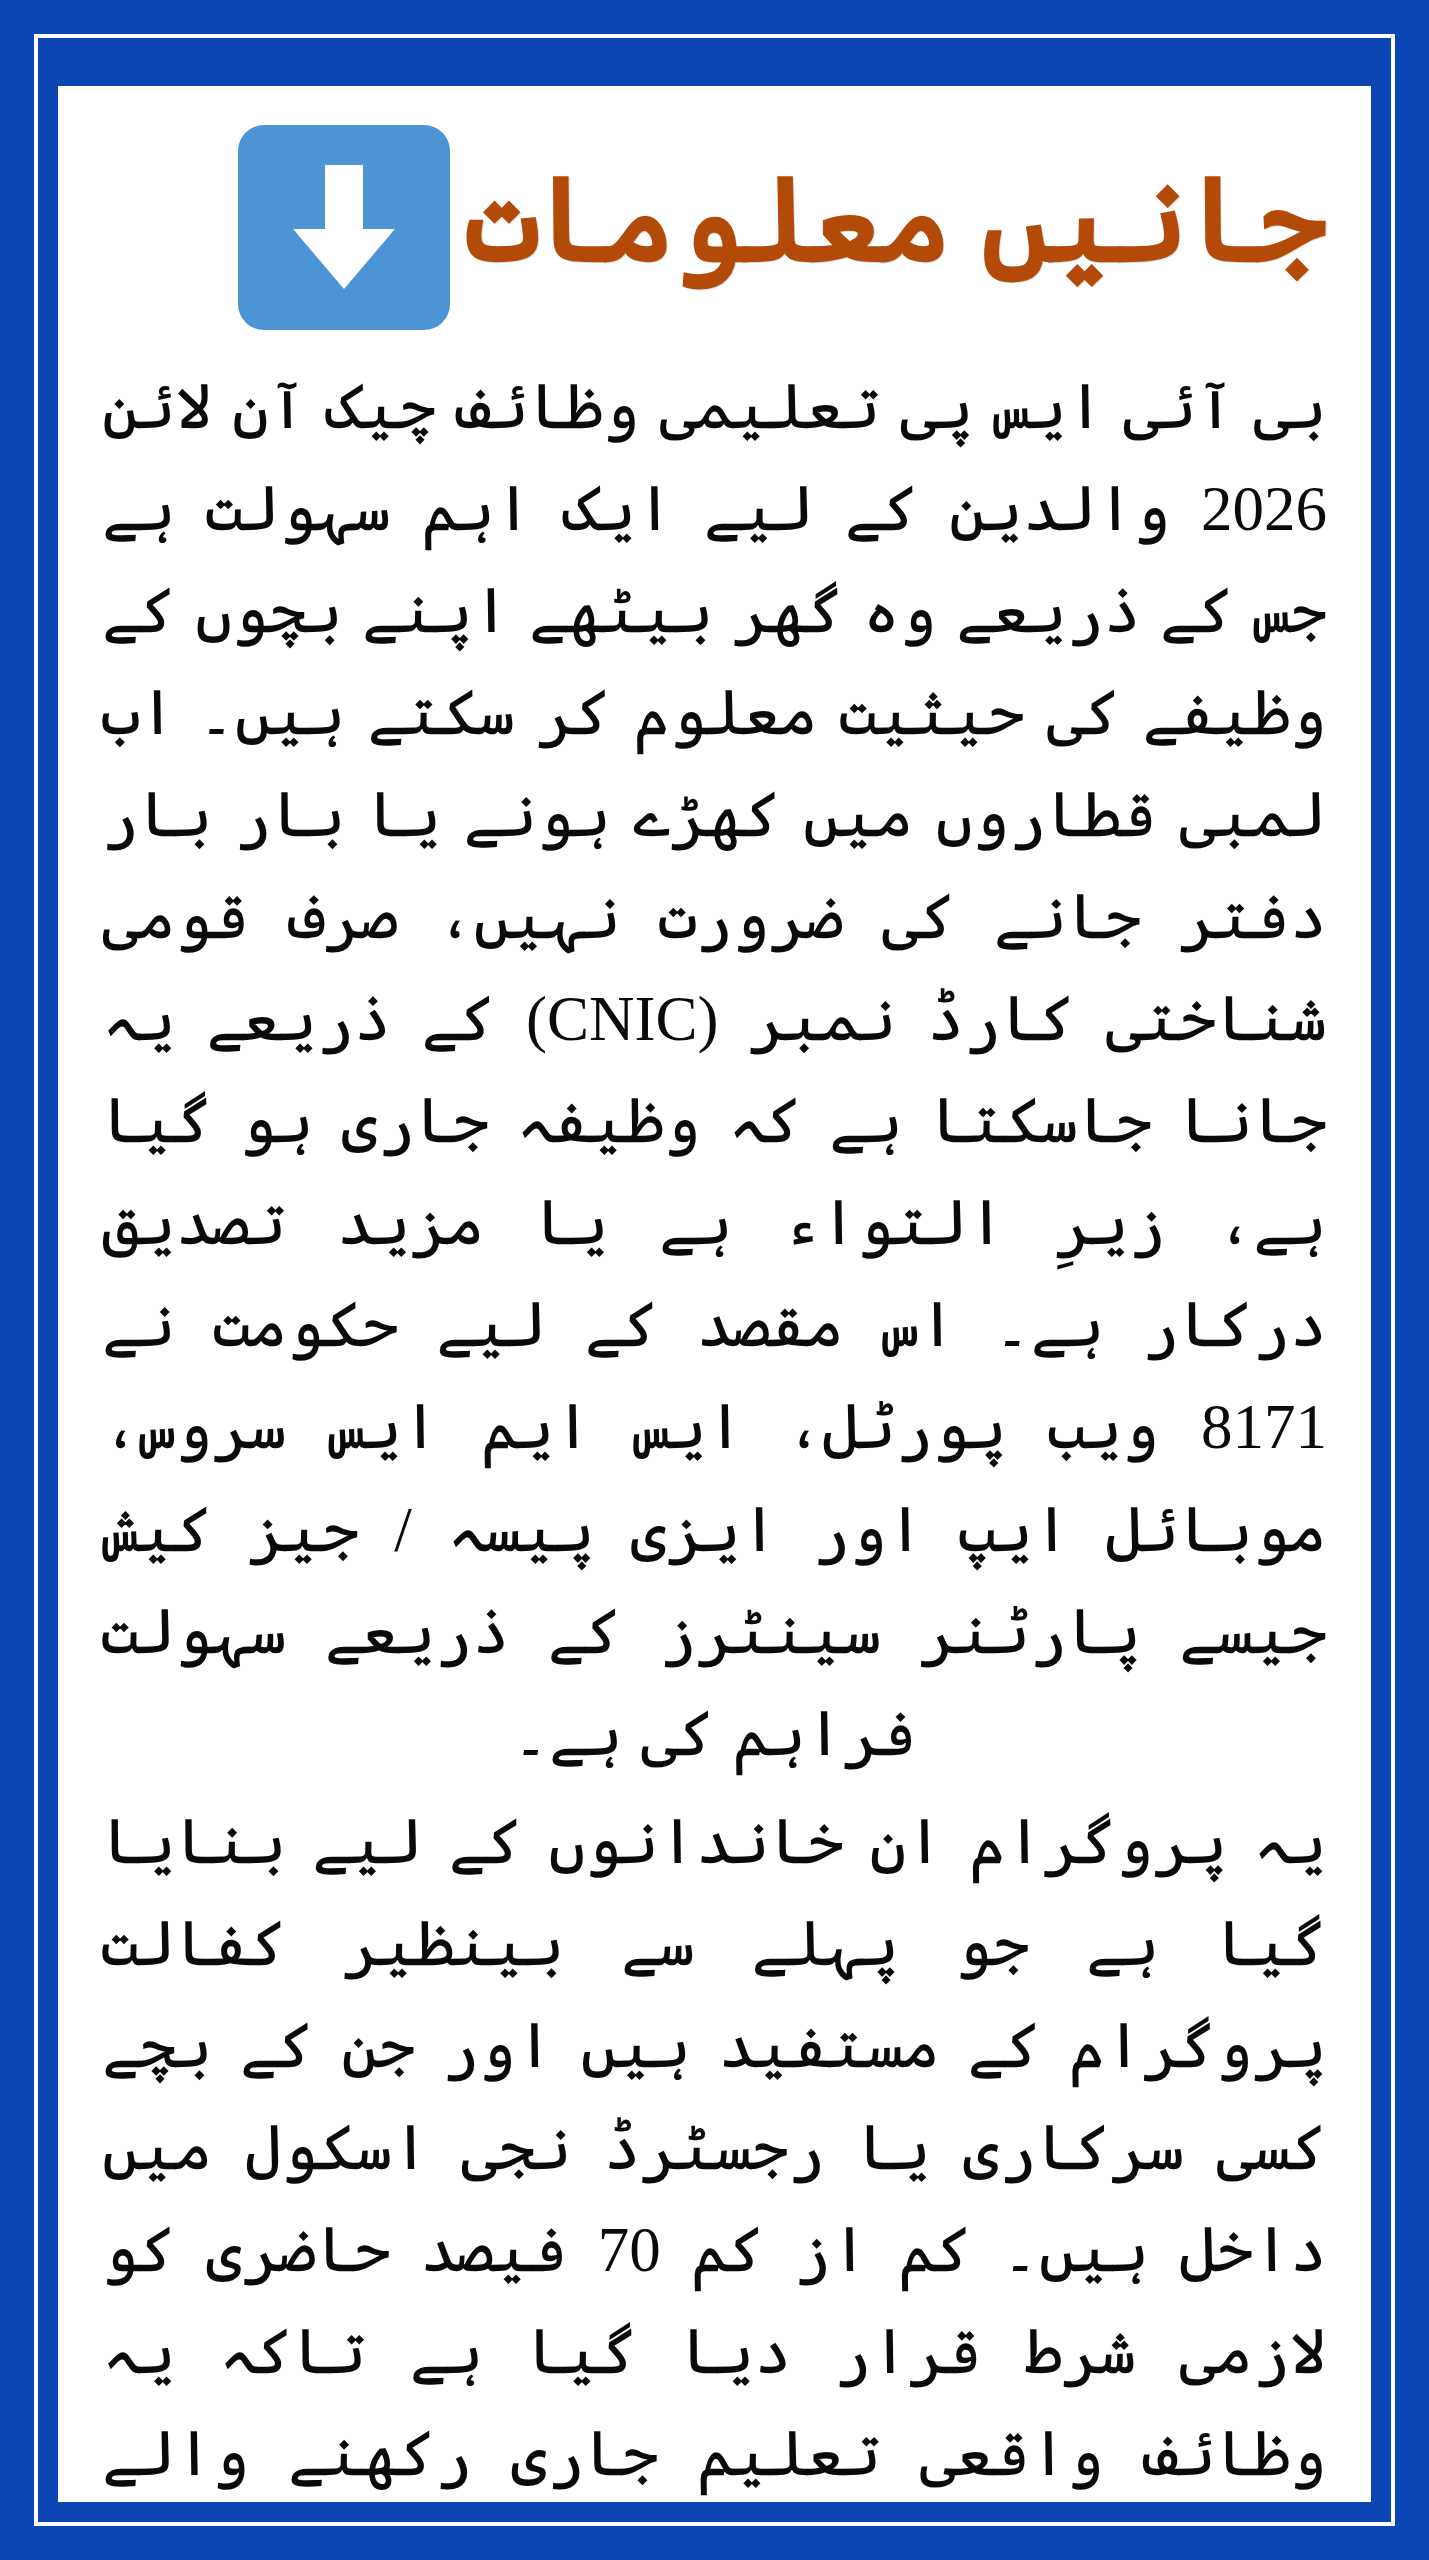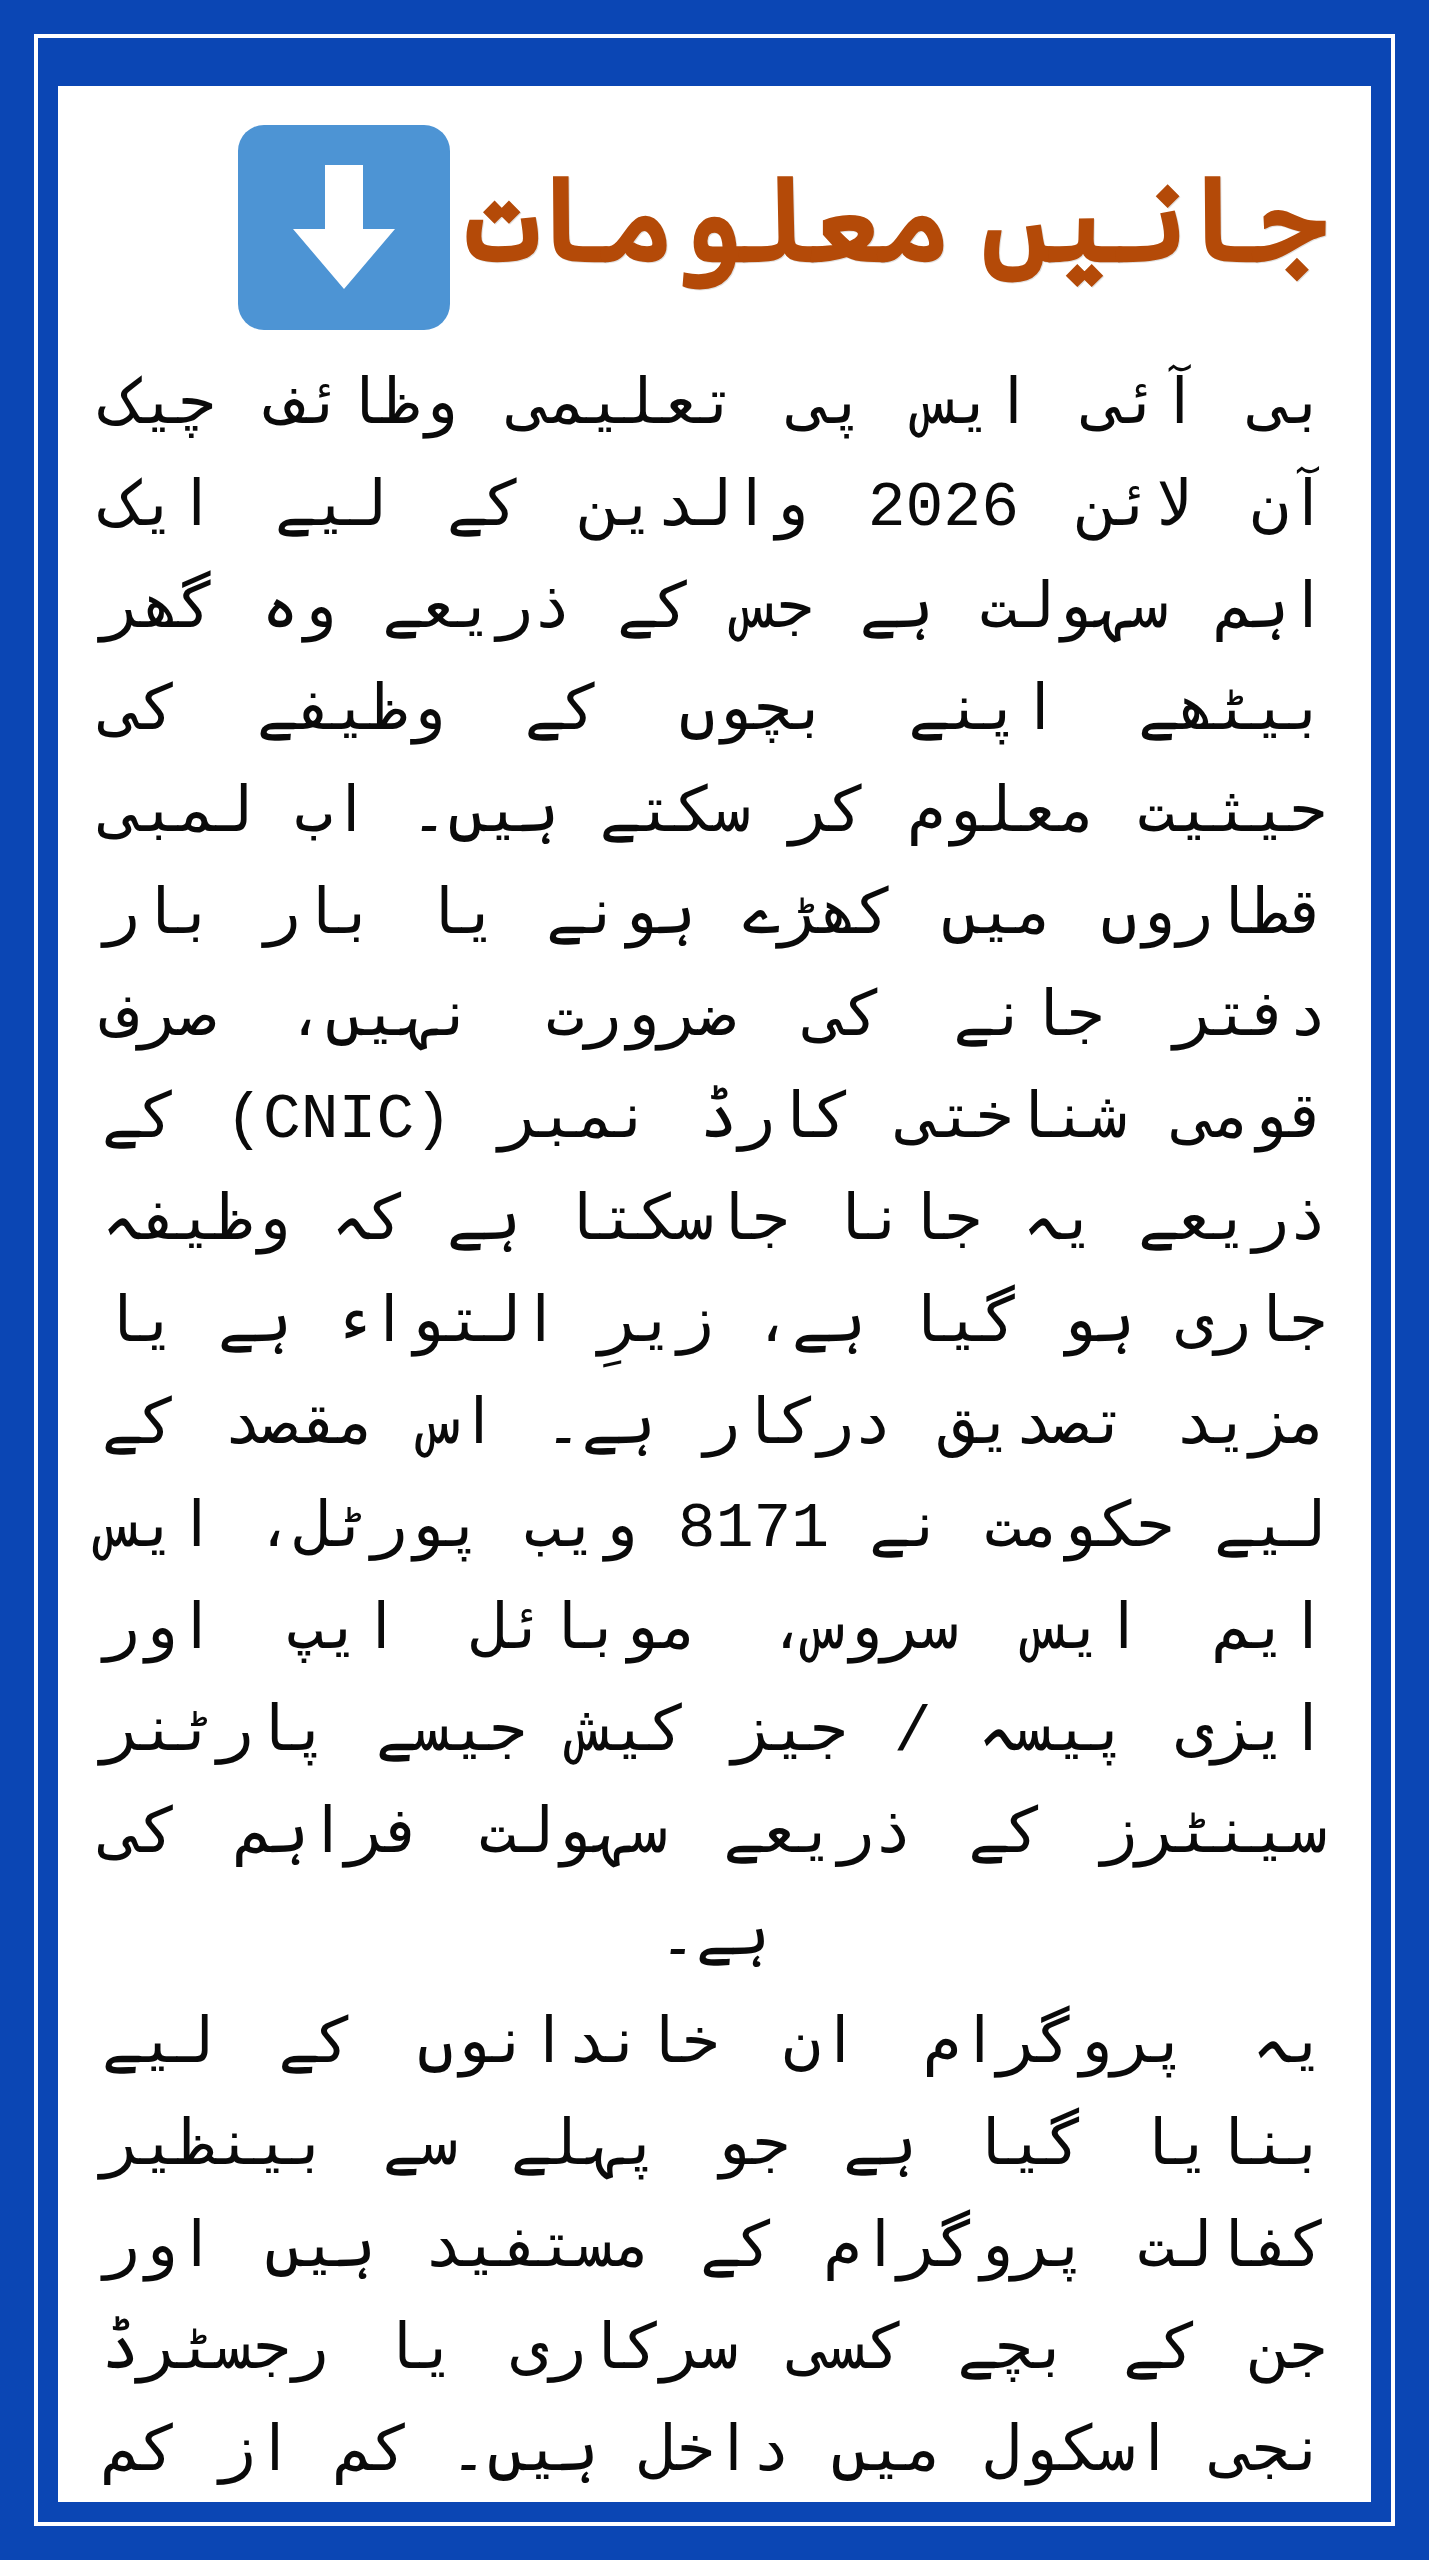--- a/index.html
+++ b/index.html
@@ -83,21 +83,20 @@
     color: #0a0a0a;
     font-family: "Liberation Serif", "DejaVu Serif", serif;
     font-size: 63px;
     line-height: 1.62;
     margin-top: 14px;
     font-weight: 500;
     word-spacing: 2px;
   }
   .body-text p {
     margin: 0 0 6px 0;
-    font-family: Liberation Mono, monospace;
   }
 </style>
 </head>
 <body>
 
 <div class="page">
   <div class="inner-border"></div>
   <div class="card">
 
     <div class="header">

